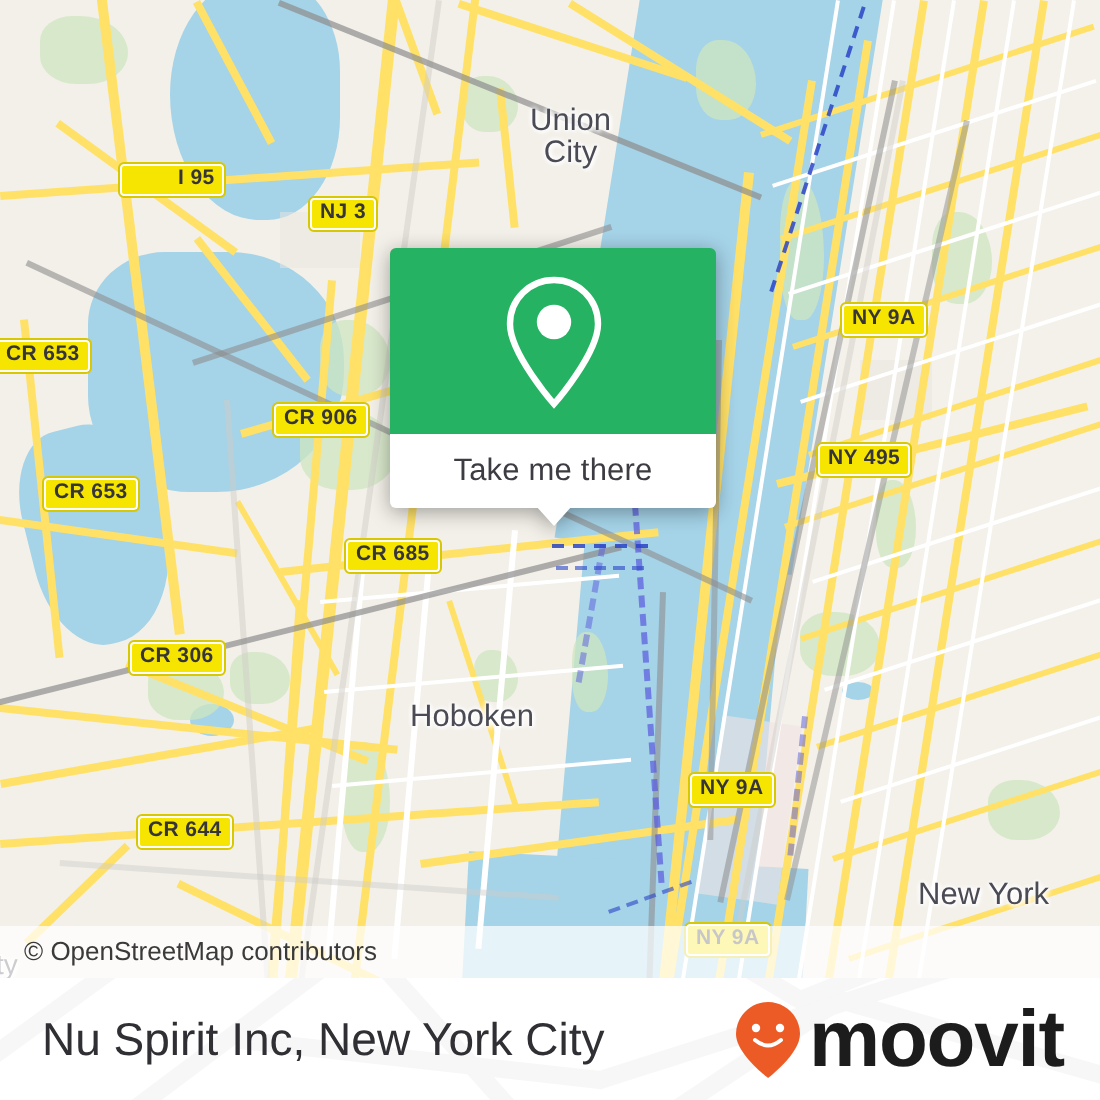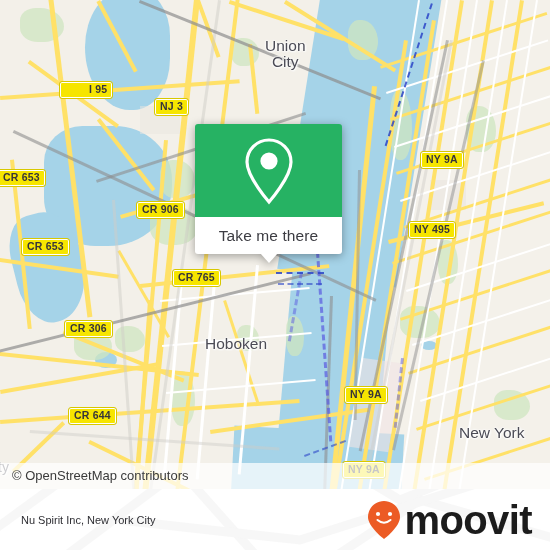--- a/index.html
+++ b/index.html
@@ -48,37 +48,38 @@
     outline:1px solid #d8c800;
     color:#36353a;font-size:10.5px;font-weight:bold;
     padding:1px 4px 2px 4px;border-radius:2px;white-space:nowrap;
     line-height:11px;letter-spacing:.2px;
     box-shadow:0 0 0 .5px rgba(0,0,0,.08);
   }
   
   .place{
     position:absolute;color:#4b4b55;white-space:nowrap;
     text-shadow:0 0 3px #fff,0 0 3px #fff,0 0 2px #fff,1px 1px 2px #fff;
+    margin-top:15px;
   }
   .place.big{font-size:15.5px;}
   .place.mid{font-size:14px;}
   .place.two{line-height:16px;text-align:center;}
 
   
   .attrib{
     position:absolute;left:0;bottom:0;width:100%;height:26px;
     background:rgba(255,255,255,.72);
   }
   .attrib span{
     position:absolute;left:12px;top:5px;font-size:13px;color:#3a3a3a;
   }
 
   
   #card{
-    position:absolute;left:195px;top:124px;width:147px;
+    position:absolute;left:195px;top:124px;width:163px;
     border-radius:3px;overflow:visible;
     filter:drop-shadow(0 2px 5px rgba(0,0,0,.35));
   }
   #card-head{
     height:93px;background:#26b263;border-radius:3px 3px 0 0;
     display:flex;align-items:center;justify-content:center;
   }
   #card-foot{
     height:37px;background:#ffffff;border-radius:0 0 3px 3px;
     display:flex;align-items:center;justify-content:center;position:relative;
@@ -91,21 +92,21 @@
   }
 
   
   #footer{
     position:absolute;left:0;top:489px;width:550px;height:61px;
     background:#ffffff;overflow:hidden;
   }
   #footer-bg{position:absolute;left:0;top:-489px;width:550px;height:550px;opacity:.055;}
   #footer-title{
     position:absolute;left:21px;top:50%;transform:translateY(-50%);
-    font-size:11px;color:#2f2f34;white-space:nowrap;
+    font-size:23px;color:#2f2f34;white-space:nowrap;
   }
   #moovit{
     position:absolute;right:18px;top:50%;transform:translateY(-50%);
     display:flex;align-items:center;gap:3px;
   }
   #moovit .wordmark{
     font-size:40px;font-weight:bold;color:#1c1c1c;letter-spacing:-.6px;
     line-height:30px;
   }
 </style>
@@ -240,21 +241,21 @@
     </div>
     <div class="place big" style="left:205px;top:335px;">Hoboken</div>
     <div class="place big" style="left:459px;top:424px;">New York</div>
     <div class="place mid" style="left:-2px;top:459px;">ty</div>
 
     <div class="shield" style="left:60px;top:82px;padding-left:28px;">I 95</div>
     <div class="shield" style="left:155px;top:99px;">NJ 3</div>
     <div class="shield" style="left:-2px;top:170px;">CR 653</div>
     <div class="shield" style="left:137px;top:202px;">CR 906</div>
     <div class="shield" style="left:22px;top:239px;">CR 653</div>
-    <div class="shield" style="left:173px;top:270px;">CR 765</div>
+    <div class="shield" style="left:173px;top:270px;">CR 685</div>
     <div class="shield" style="left:65px;top:321px;">CR 306</div>
     <div class="shield" style="left:69px;top:408px;">CR 644</div>
     <div class="shield" style="left:421px;top:152px;">NY 9A</div>
     <div class="shield" style="left:409px;top:222px;">NY 495</div>
     <div class="shield" style="left:345px;top:387px;">NY 9A</div>
     <div class="shield" style="left:343px;top:462px;">NY 9A</div>
 
     <div class="attrib">
       <span>© OpenStreetMap contributors</span>
     </div>

